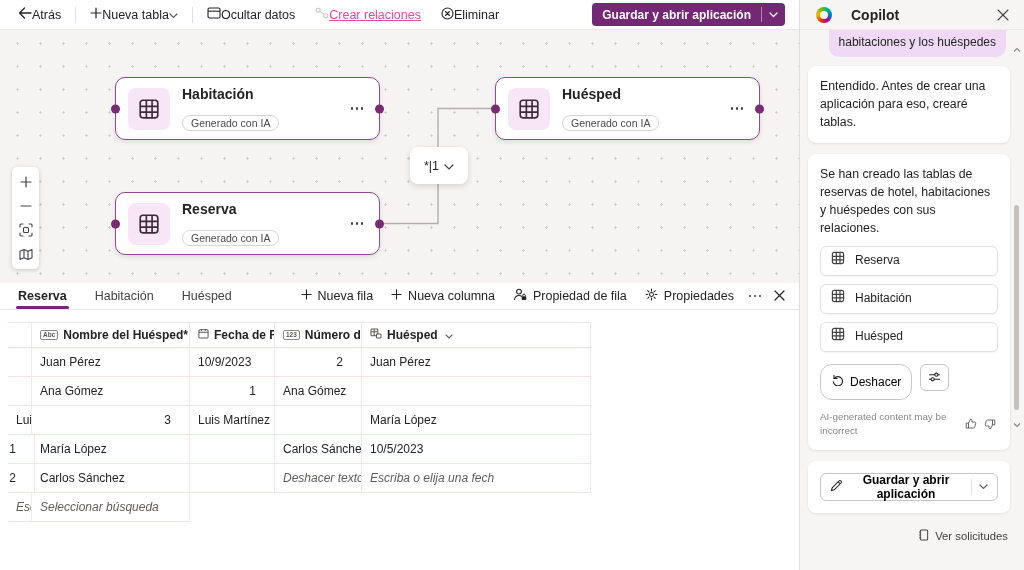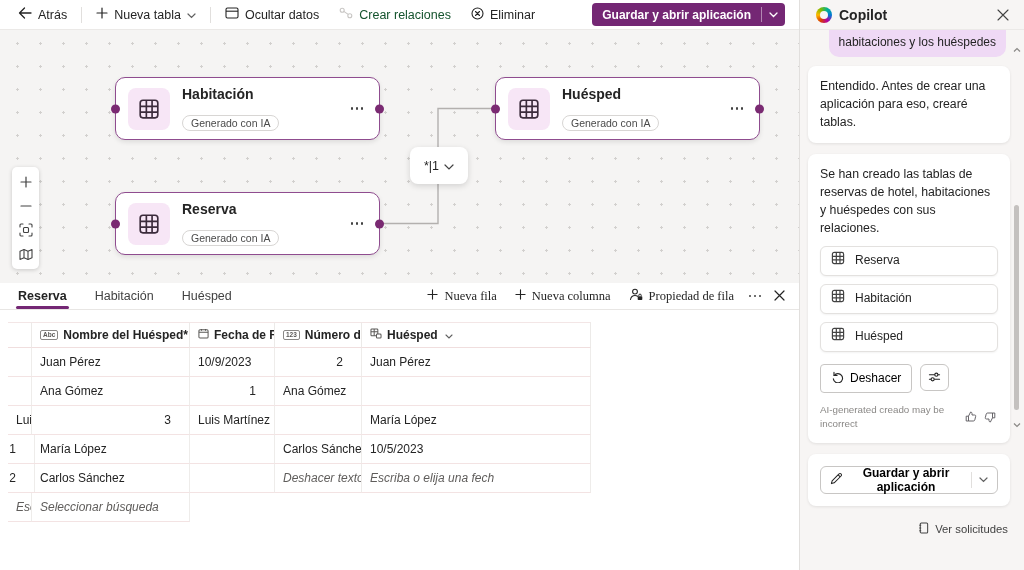--- a/index.html
+++ b/index.html
@@ -3,22 +3,22 @@
 <meta charset="utf-8">
 <style>
   * { margin:0; padding:0; box-sizing:border-box; }
   html,body { width:1024px; height:570px; overflow:hidden; font-family:"Liberation Sans",sans-serif; background:#fff; color:#242424; }
   .app { display:flex; width:1024px; height:570px; }
 
   
   .main { width:800px; display:flex; flex-direction:column; border-right:1px solid #e1dfdd; }
 
   .topbar { height:30px; background:#fff; border-bottom:1px solid #ebe9e7; display:flex; align-items:center; padding:0 8px; flex:none; }
-  .tb-btn { display:flex; align-items:center; gap:6px; font-size:12.5px; padding:0 10px; height:24px; cursor:pointer; color:#242424; white-space:nowrap; }
-  .tb-btn.disabled { color:#14532d; }
+  .tb-btn { display:flex; align-items:center; font-size:12.5px; padding:0 10px; height:24px; cursor:pointer; color:#242424; white-space:nowrap; }
+  .tb-btn.disabled { color:#ec4899;text-decoration:underline; }
   .tb-divider { width:1px; height:16px; background:#e1dfdd; margin:0 4px; }
   .chev { display:inline-block; }
   .save-split { margin-left:auto; margin-right:6px; display:flex; align-items:stretch; height:23px; border-radius:4px; overflow:hidden; background:#742774; color:#fff; }
   .save-split .lbl { display:flex; align-items:center; padding:0 10px; font-size:12px; font-weight:bold; cursor:pointer; }
   .save-split .sep { width:1px; background:rgba(255,255,255,.45); margin:4px 0; }
   .save-split .dd { display:flex; align-items:center; padding:0 7px; cursor:pointer; }
 
   .canvas { position:relative; height:253px; flex:none; background-color:#f5f4f3;
             background-image:radial-gradient(#d2d0ce 1px, transparent 1.2px); background-size:23px 23px; background-position:6px 2px; }
   .entity { position:absolute; width:265px; height:63px; background:#fff; border:1.4px solid #8f4c8f; border-radius:10px;
@@ -36,48 +36,48 @@
   .zoomtools { position:absolute; left:12px; top:137px; width:27px; background:#fff; border-radius:5px; box-shadow:0 1px 4px rgba(0,0,0,.18); display:flex; flex-direction:column; align-items:center; padding:3px 0; }
   .zoomtools .zt { width:25px; height:24px; display:grid; place-items:center; cursor:pointer; color:#424242; }
 
   
   .datapanel { height:287px; background:#fff; flex:none; }
   .tabsrow { height:27px; display:flex; align-items:center; border-bottom:1px solid #e8e6e4; padding:0 8px 0 8px; }
   .tab { position:relative; height:100%; display:flex; align-items:center; padding:0 10px; font-size:12.5px; color:#424242; cursor:pointer; margin-right:8px; }
   .tab.active { font-weight:bold; color:#242424; }
   .tab.active::after { content:""; position:absolute; left:8px; right:8px; bottom:0; height:3px; background:#742774; border-radius:3px; }
   .panel-actions { margin-left:auto; display:flex; align-items:center; }
-  .pa-btn { display:flex; align-items:center; gap:6px; font-size:12.5px; padding:0 9px; height:24px; cursor:pointer; white-space:nowrap;font-family:Liberation Serif, serif; }
+  .pa-btn { display:flex; align-items:center; gap:6px; font-size:12.5px; padding:0 9px; height:24px; cursor:pointer; white-space:nowrap; }
   .pa-icon-btn { display:grid; place-items:center; width:24px; height:24px; cursor:pointer; }
   .more-dots { display:flex; gap:2.5px; } .more-dots i { width:2.5px; height:2.5px; border-radius:50%; background:#424242; }
 
   .tgrid { margin:12px 0 0 8px; width:583px; display:grid; grid-template-columns:24px 158px 85px 87px 229px; font-size:12px; }
   .hc { height:26px; display:flex; align-items:center; gap:5px; padding:0 4px 0 8px; font-weight:bold;
         border-bottom:1px solid #f0dede; border-top:1px solid #f3e6e6; border-right:1px solid #eceae8; white-space:nowrap; overflow:hidden; }
   .hc.first { border-right:1px solid #eceae8; }
   .cell { height:29px; display:flex; align-items:center; padding:0 8px; border-bottom:1px solid #f3e3e3; border-right:1px solid #eeecea; white-space:nowrap; overflow:hidden; }
   .cell.sel { padding:0; }
   .cell.num { justify-content:flex-end; padding-right:18px; }
   .cell.ph { font-style:italic; color:#5f5d5b; }
   .typechip { flex:none; font-size:6.5px; font-weight:bold; color:#5a5856; border:1px solid #8a8886; border-radius:2px; padding:0.5px 2px; line-height:1.2; background:#fff; }
   .hchev { margin-left:2px; flex:none; }
 
   
   .copilot { width:224px; background:#f7f5f4; position:relative; display:flex; flex-direction:column; overflow:hidden; }
   .cp-header { height:30px; display:flex; align-items:center; gap:7px; padding:0 10px 0 16px; border-bottom:1px solid #ebe9e7; flex:none; }
   .cp-logo { width:16px; height:16px; border-radius:50%; background:conic-gradient(from 210deg, #d83b01,#ffb900,#7fba00,#00b294,#0078d4,#b4009e,#d83b01); position:relative; }
   .cp-logo::after { content:""; position:absolute; inset:4px; background:#f7f5f4; border-radius:50%; }
-  .cp-title { font-size:14px; font-weight:bold; }
+  .cp-title { font-size:14px; font-weight:bold;margin-left:12px; }
   .cp-close { margin-left:auto; display:grid; place-items:center; width:22px; height:22px; cursor:pointer; color:#424242; }
   .cp-body { flex:1; padding:0 14px 0 8px; overflow:hidden; position:relative; }
   .bubble-user { width:fit-content; max-width:180px; margin:0 4px 9px auto; background:#efd9f5; border-radius:0 0 10px 10px; padding:5px 10px 8px; font-size:12px; }
   .card { background:#fff; border-radius:8px; box-shadow:0 1px 3px rgba(0,0,0,.09); padding:12px; font-size:12.3px; line-height:1.45; margin-bottom:11px; }
   .chip { display:flex; align-items:center; gap:10px; height:30px; border:1px solid #e3e1df; border-radius:6px; padding:0 10px; margin-top:8px; font-size:12px; box-shadow:0 1px 2px rgba(0,0,0,.05); cursor:pointer; background:#fff; }
   .undo-row { display:flex; gap:8px; margin-top:12px; }
-  .undo-btn { display:inline-flex; align-items:center; gap:6px; border:1px solid #c8c6c4; border-radius:4px; background:#fff; font-size:12px; padding:0 10px; height:29px; cursor:pointer; font-family:inherit; }
+  .undo-btn { display:inline-flex; align-items:center; gap:6px; border:1px solid #c8c6c4; border-radius:12px; background:#fff; font-size:12px; padding:0 10px; height:36px; cursor:pointer; font-family:inherit; }
   .tune-btn { width:29px; height:27px; border:1px solid #c8c6c4; border-radius:6px; background:#fff; display:grid; place-items:center; cursor:pointer; }
   .ai-note { display:flex; align-items:center; margin-top:10px; font-size:9.8px; color:#8a8886; }
   .ai-note .spacer { flex:1; }
   .thumb { width:18px; height:18px; display:grid; place-items:center; cursor:pointer; color:#57555a; margin-left:4px; }
   .done-title { font-weight:bold; font-size:12.8px; margin-bottom:11px; }
   .save2 { display:inline-flex; align-items:center; gap:7px; border:1px solid #c8c6c4; border-radius:6px; background:#fff; height:28px; padding:0 9px; font-size:12px; font-weight:bold; cursor:pointer; font-family:inherit; }
   .save2 .dd2 { margin-left:2px; padding-left:7px; border-left:1px solid #e1dfdd; display:flex; align-items:center; height:16px; }
   .requests { display:flex; justify-content:flex-end; align-items:center; gap:6px; font-size:11.3px; color:#424242; margin:16px 2px 8px 0; cursor:pointer; }
   .scrollbar { position:absolute; right:2px; top:32px; bottom:0; width:10px; }
   .sb-arrow { position:absolute; left:1px; width:8px; height:8px; color:#8a8886; }
@@ -259,20 +259,27 @@
           </div>
           <div class="pa-btn">
             <span><svg width="14" height="13" viewBox="0 0 14 13">
                   <circle cx="6" cy="3.6" r="2.4" fill="none" stroke="#242424" stroke-width="1.1"></circle>
                   <path d="M1.5 11.5c.5-2.6 2.3-4 4.5-4 1 0 1.9.3 2.6.8" fill="none" stroke="#242424" stroke-width="1.1" stroke-linecap="round"></path>
                   <rect x="8.7" y="8.2" width="4.6" height="3.8" rx="0.8" fill="#242424"></rect>
                   <path d="M9.8 8.2V7.3a1.2 1.2 0 0 1 2.4 0v.9" fill="none" stroke="#242424" stroke-width="1"></path>
                 </svg></span>
             <span>Propiedad de fila</span>
           </div>
+          <div class="pa-btn">
+            <span><svg width="13" height="13" viewBox="0 0 14 14">
+                  <circle cx="7" cy="7" r="2.1" fill="none" stroke="#242424" stroke-width="1.1"></circle>
+                  <path d="M7 1.2v1.9M7 10.9v1.9M1.2 7h1.9M10.9 7h1.9M2.9 2.9l1.3 1.3M9.8 9.8l1.3 1.3M11.1 2.9 9.8 4.2M4.2 9.8l-1.3 1.3" stroke="#242424" stroke-width="1.1" stroke-linecap="round"></path>
+                </svg></span>
+            <span>Propiedades</span>
+          </div>
           <div class="pa-icon-btn">
               <span class="more-dots">
                 <i></i>
                 <i></i>
                 <i></i>
               </span>
             </div>
           <div class="pa-icon-btn">
               <span><svg width="11" height="11" viewBox="0 0 11 11">
                   <path d="M1 1l9 9M10 1l-9 9" stroke="#242424" stroke-width="1.2" stroke-linecap="round"></path>
@@ -399,21 +406,21 @@
           </button>
           <button class="tune-btn">
               <svg width="13" height="12" viewBox="0 0 14 13">
                 <path d="M1.5 4h11M1.5 9h11" stroke="#242424" stroke-width="1.2" stroke-linecap="round"></path>
                 <circle cx="9" cy="4" r="1.7" fill="#fff" stroke="#242424" stroke-width="1.2"></circle>
                 <circle cx="5" cy="9" r="1.7" fill="#fff" stroke="#242424" stroke-width="1.2"></circle>
               </svg>
             </button>
         </div>
         <div class="ai-note">
-          <span>AI-generated creado may be incorrect</span>
+          <span>AI-generated content may be incorrect</span>
           <span class="spacer"></span>
           <span class="thumb">
               <svg width="12" height="12" viewBox="0 0 12 12">
                 <path d="M3.5 5.2 5.6 1c.9 0 1.4.6 1.4 1.4V4h2.6c.8 0 1.3.6 1.1 1.3l-.9 3.6c-.2.7-.7 1.1-1.4 1.1H3.5M3.5 5.2v4.8M3.5 5.2H1.2v4.8h2.3" fill="none" stroke="#57555a" stroke-width="0.9" stroke-linejoin="round"></path>
               </svg>
             </span>
           <span class="thumb">
               <svg width="12" height="12" viewBox="0 0 12 12" style="transform:rotate(180deg)">
                 <path d="M3.5 5.2 5.6 1c.9 0 1.4.6 1.4 1.4V4h2.6c.8 0 1.3.6 1.1 1.3l-.9 3.6c-.2.7-.7 1.1-1.4 1.1H3.5M3.5 5.2v4.8M3.5 5.2H1.2v4.8h2.3" fill="none" stroke="#57555a" stroke-width="0.9" stroke-linejoin="round"></path>
               </svg>

